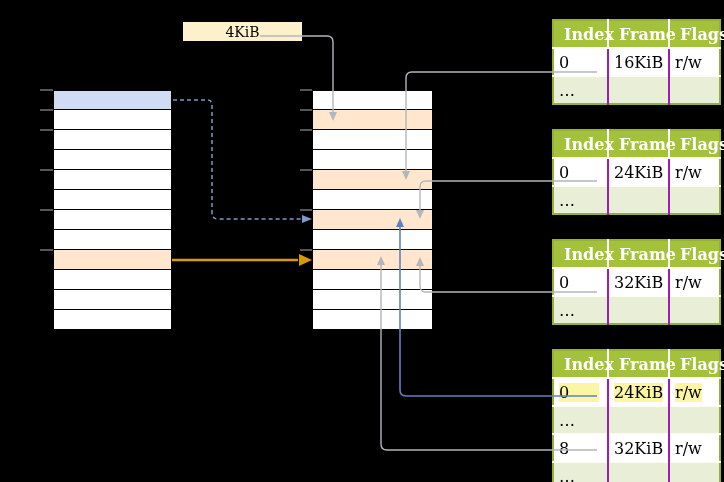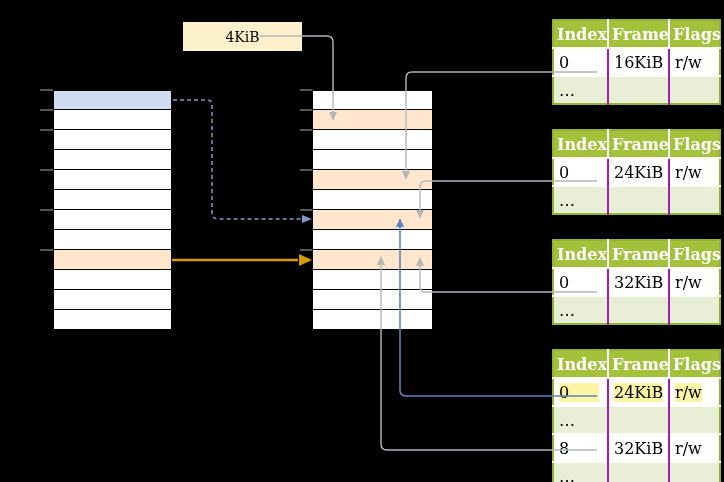--- a/index.html
+++ b/index.html
@@ -11,21 +11,21 @@
   }
   html,body{margin:0;padding:0;}
   body{background:var(--bg);}
   #canvas{
     position:relative; width:724px; height:482px; overflow:hidden;
     background:var(--bg);
     font-family:"DejaVu Serif","Liberation Serif",serif;
   }
   
   .size-box{
-    position:absolute; left:183px; top:22px; width:119px; height:29px;
+    position:absolute; left:183px; top:22px; width:119px; height:19px;
     background:var(--cream-fill);
     display:flex; align-items:center; justify-content:center;
     font-size:14px; color:#000;
   }
   
   .stack{position:absolute; display:flex; flex-direction:column;}
   #stack-left{left:53px; top:90px; width:119px; height:240px;}
   #stack-middle{left:312px; top:90px; width:121px; height:240px;}
   .stack .cell{
     height:20px; box-sizing:border-box; background:var(--cell-fill);
@@ -34,21 +34,21 @@
   .stack .cell:first-child{border-top:1px solid var(--cell-border);}
   
   .ptable{
     position:absolute; left:552px; width:167px;
     border-collapse:collapse; table-layout:fixed;
     background:#fff; border:2px solid var(--border-green);
     font-size:16px; color:#000;
   }
   .ptable th{
     background:var(--header-green); color:#fff; font-weight:bold;
-    text-align:center; height:28px; padding:0 0 0 3px;
+    text-align:center; height:28px; padding:0 0 0 10px;
     border-left:2px solid #fff; box-sizing:border-box;
   }
   .ptable th:first-child{border-left:none;}
   .ptable td{
     height:28px; padding:0 0 0 5px; box-sizing:border-box;
     border-left:2px solid #a21caf; border-top:2px solid #fdfdf6;
     white-space:nowrap; overflow:hidden;
   }
   .ptable td:first-child{border-left:none;}
   .ptable tr.dots td{background:var(--row-green);}

